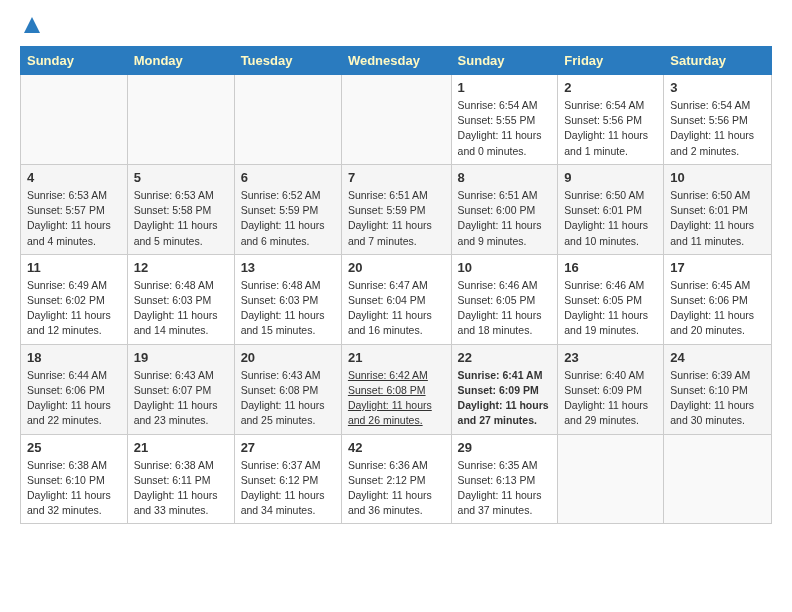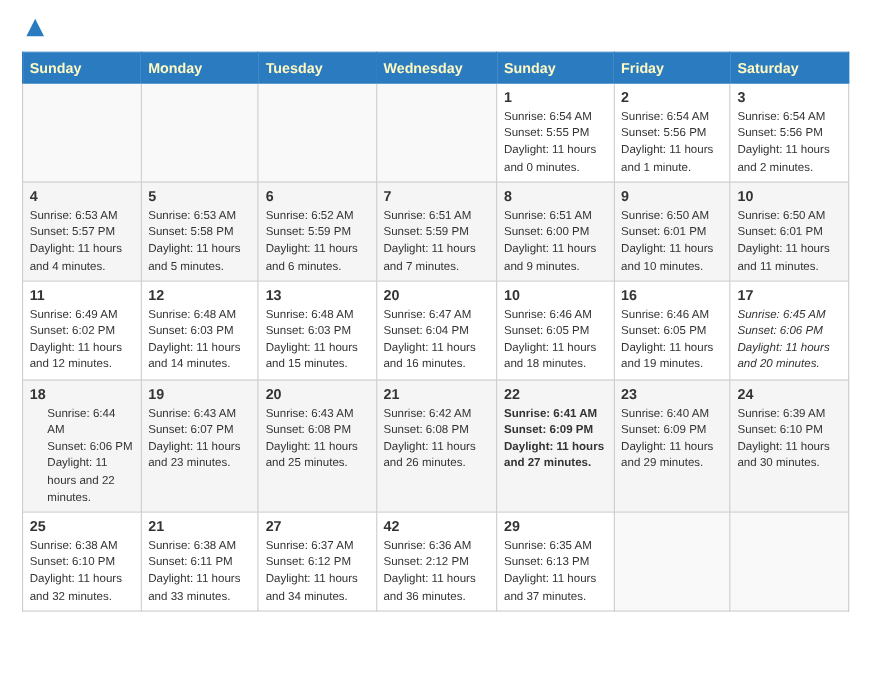--- a/index.html
+++ b/index.html
@@ -231,47 +231,47 @@
 Daylight: 11 hours and 18 minutes.</div>
         </td>
         <td>
           <div class="day-num">16</div>
           <div class="day-info" style="white-space: pre-line;">Sunrise: 6:46 AM
 Sunset: 6:05 PM
 Daylight: 11 hours and 19 minutes.</div>
         </td>
         <td>
           <div class="day-num">17</div>
-          <div class="day-info" style="white-space: pre-line; font-style: italic;">Sunrise: 6:45 AM
+          <div class="day-info" style="white-space: pre-line;">Sunrise: 6:45 AM
 Sunset: 6:06 PM
 Daylight: 11 hours and 20 minutes.</div>
         </td>
       </tr>
       <tr>
         <td>
           <div class="day-num">18</div>
-          <div class="day-info" style="white-space: pre-line; margin-left: 16px;">Sunrise: 6:44 AM
+          <div class="day-info" style="white-space: pre-line;">Sunrise: 6:44 AM
 Sunset: 6:06 PM
 Daylight: 11 hours and 22 minutes.</div>
         </td>
         <td>
           <div class="day-num">19</div>
           <div class="day-info" style="white-space: pre-line;">Sunrise: 6:43 AM
 Sunset: 6:07 PM
 Daylight: 11 hours and 23 minutes.</div>
         </td>
         <td>
           <div class="day-num">20</div>
           <div class="day-info" style="white-space: pre-line;">Sunrise: 6:43 AM
 Sunset: 6:08 PM
 Daylight: 11 hours and 25 minutes.</div>
         </td>
         <td>
           <div class="day-num">21</div>
-          <div class="day-info" style="white-space: pre-line;">Sunrise: 6:42 AM
+          <div class="day-info" style="white-space: pre-line; text-decoration: underline;">Sunrise: 6:42 AM
 Sunset: 6:08 PM
 Daylight: 11 hours and 26 minutes.</div>
         </td>
         <td>
           <div class="day-num">22</div>
           <div class="day-info" style="white-space: pre-line; font-weight: bold;">Sunrise: 6:41 AM
 Sunset: 6:09 PM
 Daylight: 11 hours and 27 minutes.</div>
         </td>
         <td>

